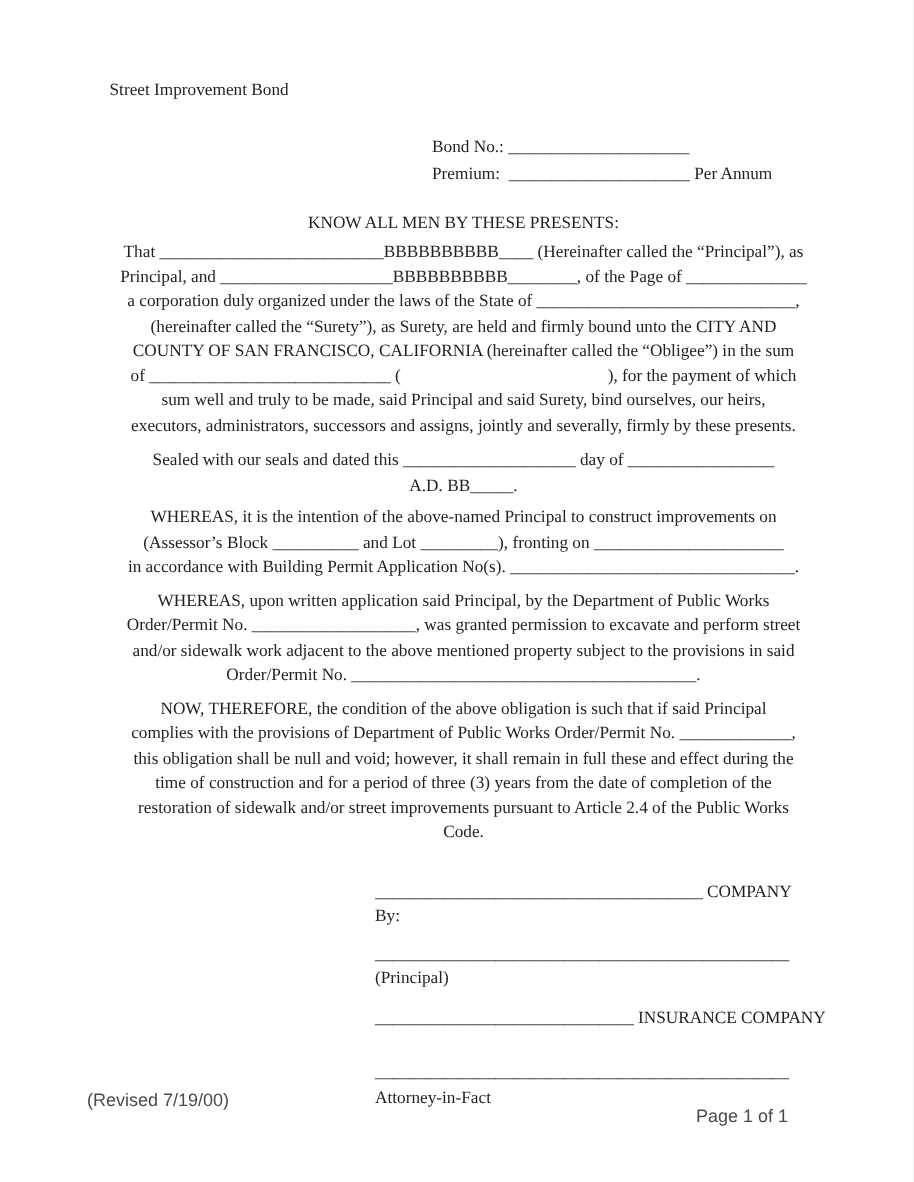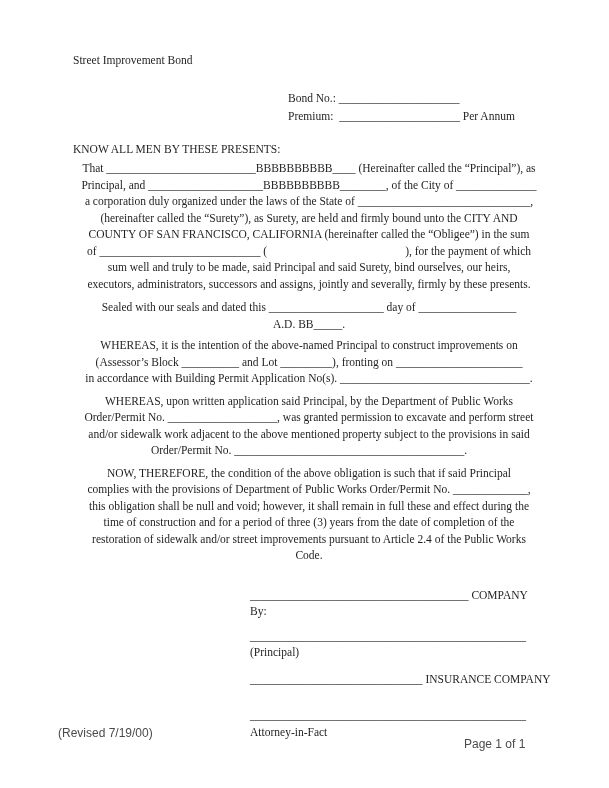--- a/index.html
+++ b/index.html
@@ -20,21 +20,21 @@
     left: 73px;
     top: 52px;
     width: 472px;
   }
   .doc-title { line-height: 16.5px; }
   .header-fields {
     margin-left: 215px;
     margin-top: 20px;
   }
   .header-row { line-height: 18px; white-space: pre; }
-  .doc-heading { margin-top: 16px; line-height: 16.5px; }
+  .doc-heading { margin-top: 16px; line-height: 16.5px; text-align: center; }
   .para { line-height: 16.5px; }
   .para .line { white-space: pre; text-align: center; }
   .para-presents   { margin-top: 3px; }
   .para-sealed     { margin-top: 7px; }
   .para-intention  { margin-top: 5px; }
   .para-application{ margin-top: 6px; }
   .para-therefore  { margin-top: 6px; }
   .signature-block {
     margin-top: 23px;
     margin-left: 177px;
@@ -71,21 +71,21 @@
 
     <div class="header-fields">
       <div class="header-row"><span>Bond No.: </span><span>_____________________</span><span></span></div>
       <div class="header-row"><span>Premium:  </span><span>_____________________</span><span> Per Annum</span></div>
     </div>
 
     <div class="doc-heading">KNOW ALL MEN BY THESE PRESENTS:</div>
 
     <div class="para para-presents">
         <div class="line">That __________________________BBBBBBBBBB____ (Hereinafter called the “Principal”), as</div>
-        <div class="line">Principal, and ____________________BBBBBBBBBB________, of the City of ______________</div>
+        <div class="line">Principal, and ____________________BBBBBBBBBB________, of the Page of ______________</div>
         <div class="line">a corporation duly organized under the laws of the State of ______________________________,</div>
         <div class="line">(hereinafter called the “Surety”), as Surety, are held and firmly bound unto the CITY AND</div>
         <div class="line">COUNTY OF SAN FRANCISCO, CALIFORNIA (hereinafter called the “Obligee”) in the sum</div>
         <div class="line">of ____________________________ (                                                ), for the payment of which</div>
         <div class="line">sum well and truly to be made, said Principal and said Surety, bind ourselves, our heirs,</div>
         <div class="line">executors, administrators, successors and assigns, jointly and severally, firmly by these presents.</div>
       </div>
 
     <div class="para para-sealed">
         <div class="line">Sealed with our seals and dated this ____________________ day of _________________</div>

